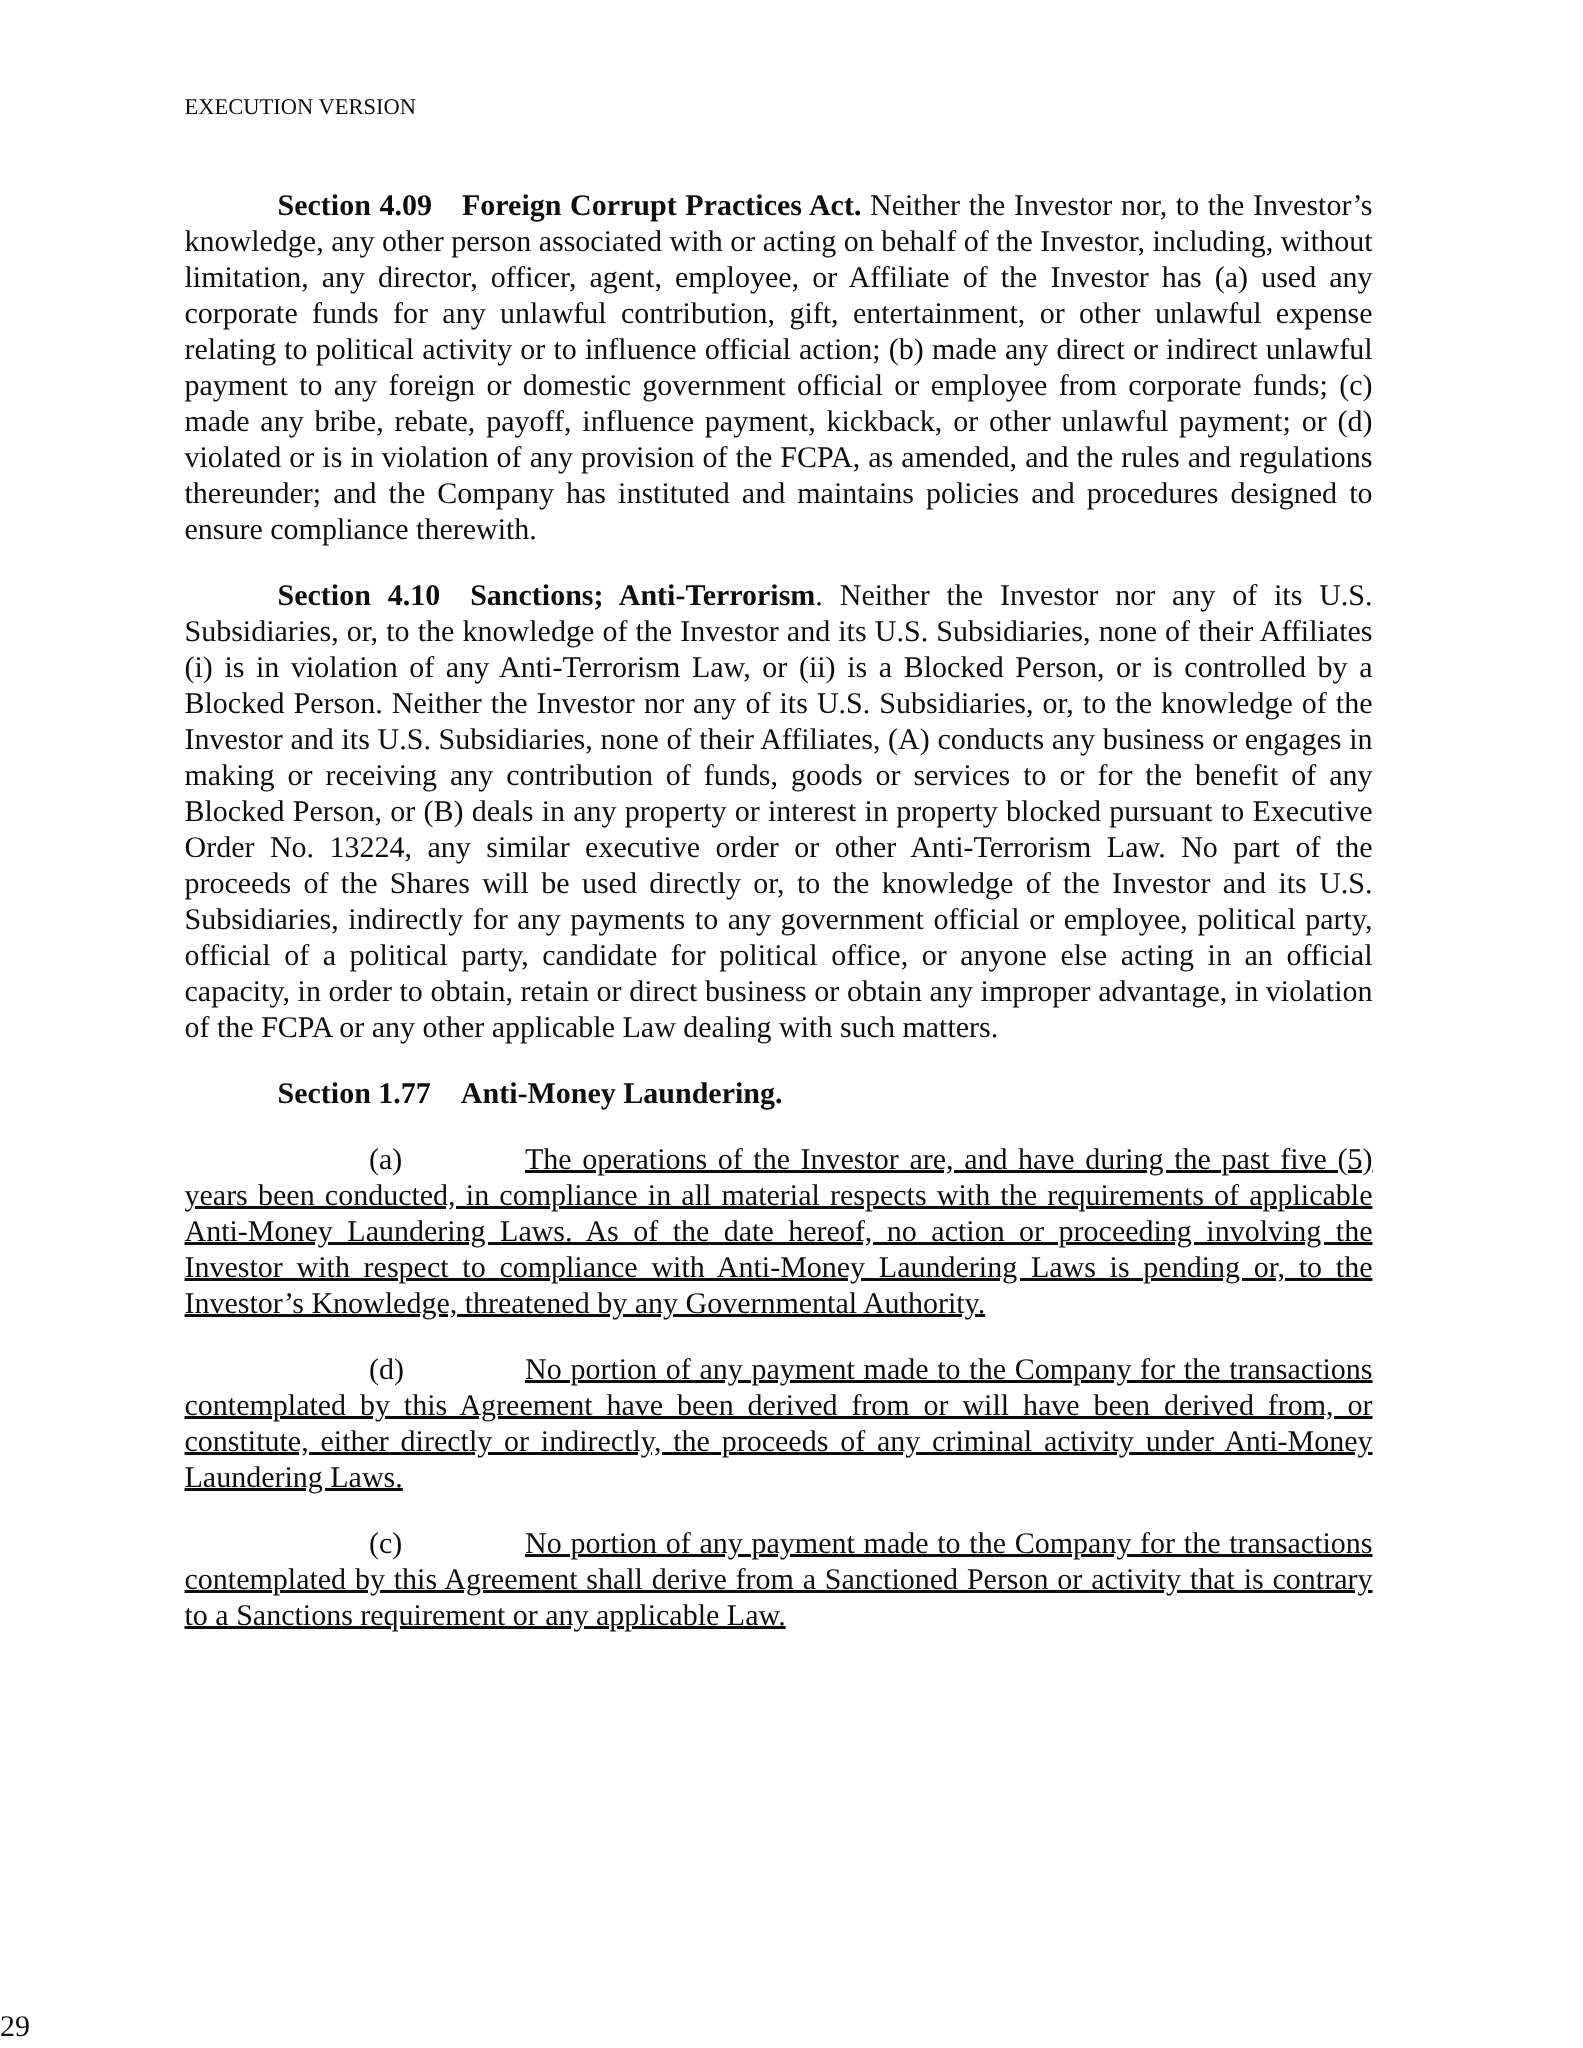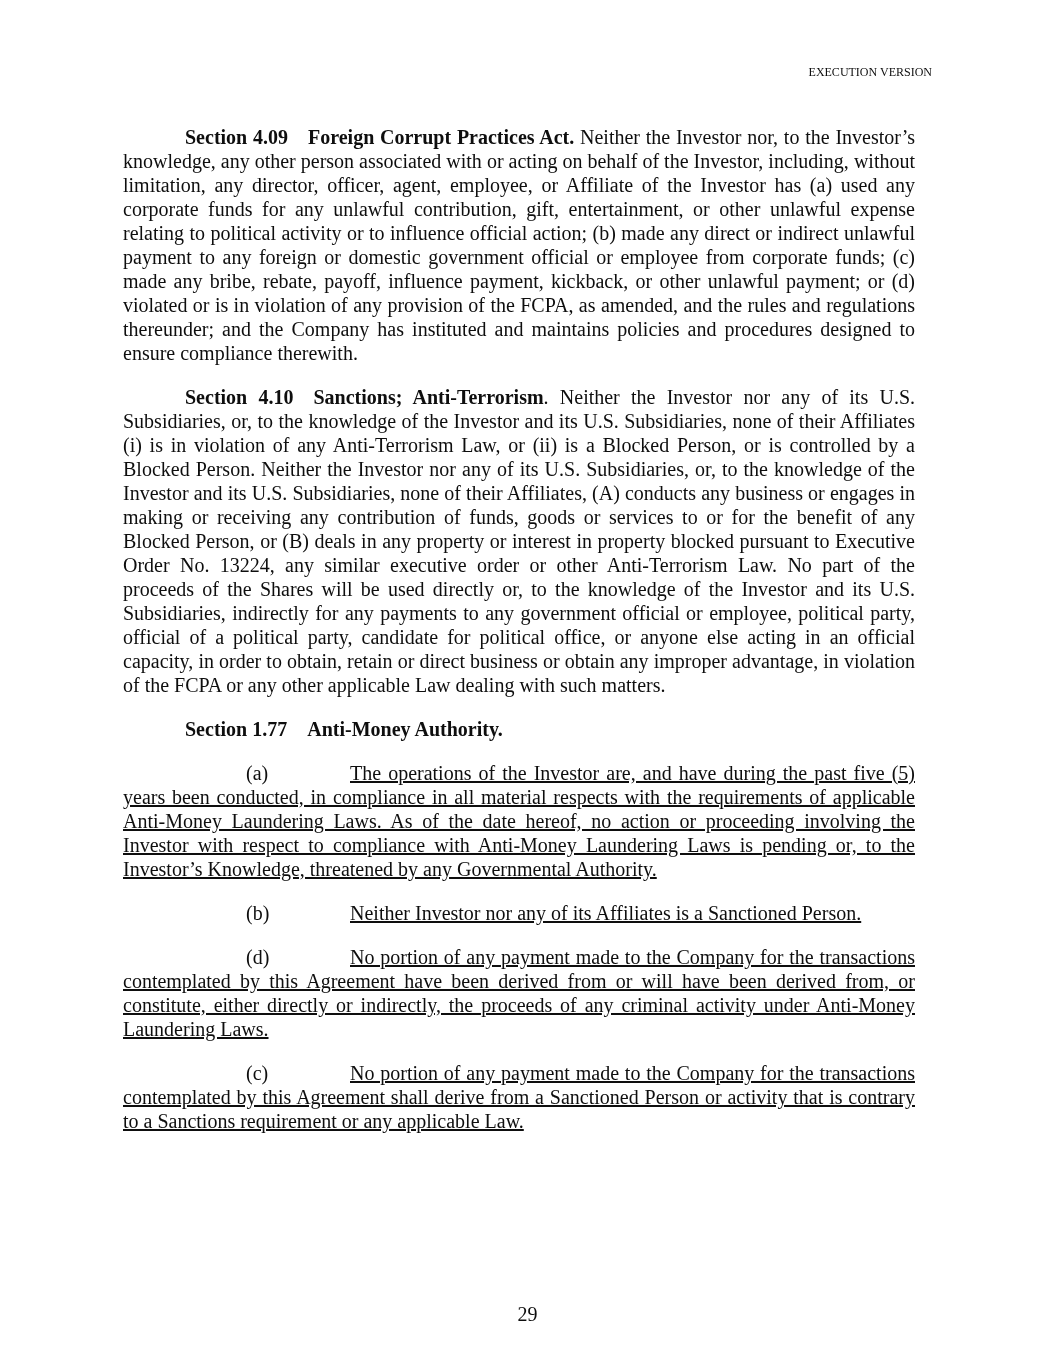--- a/index.html
+++ b/index.html
@@ -12,24 +12,24 @@
     font-family: "Liberation Serif", "DejaVu Serif", serif;
     overflow: hidden;
   }
   .content {
     position: absolute;
     left: 123px;
     top: 60px;
     width: 809px;
   }
   .doc-header {
-    font-size: 12px;
+    font-size: 15px;
     line-height: 24px;
     margin: 0 0 41px 0;
-    text-align: right;
+    text-align: left;
   }
   p.para {
     font-size: 20px;
     line-height: 24px;
     text-align: justify;
     margin: 0 17px 20px 0;
     text-indent: 62px;
   }
   p.sub {
     text-indent: 123px;
@@ -37,45 +37,43 @@
   }
   .b { font-weight: bold; }
   .tab { display: inline-block; width: 20px; }
   .sub-label {
     display: inline-block;
     width: 104px;
     text-indent: 0;
   }
   .footer {
     position: absolute;
-    top: 1302px;
+    top: 1339px;
     left: 0;
     width: 100%;
-    text-align: center;
     font-size: 20px;
     line-height: 24px;
   }
 </style>
 </head>
 <body>
 
 <div class="page">
   <div class="content">
 
     <div class="doc-header">EXECUTION VERSION</div>
 
     <p class="para"><span class="b">Section 4.09</span><span class="tab"></span><span class="b">Foreign Corrupt Practices Act.</span><span></span> <span>Neither the Investor nor, to the Investor’s knowledge, any other person associated with or acting on behalf of the Investor, including, without limitation, any director, officer, agent, employee, or Affiliate of the Investor has (a) used any corporate funds for any unlawful contribution, gift, entertainment, or other unlawful expense relating to political activity or to influence official action; (b) made any direct or indirect unlawful payment to any foreign or domestic government official or employee from corporate funds; (c) made any bribe, rebate, payoff, influence payment, kickback, or other unlawful payment; or (d) violated or is in violation of any provision of the FCPA, as amended, and the rules and regulations thereunder; and the Company has instituted and maintains policies and procedures designed to ensure compliance therewith.</span></p>
 
     <p class="para"><span class="b">Section 4.10</span><span class="tab"></span><span class="b">Sanctions; Anti-Terrorism</span><span>.</span> <span>Neither the Investor nor any of its U.S. Subsidiaries, or, to the knowledge of the Investor and its U.S. Subsidiaries, none of their Affiliates (i) is in violation of any Anti-Terrorism Law, or (ii) is a Blocked Person, or is controlled by a Blocked Person. Neither the Investor nor any of its U.S. Subsidiaries, or, to the knowledge of the Investor and its U.S. Subsidiaries, none of their Affiliates, (A) conducts any business or engages in making or receiving any contribution of funds, goods or services to or for the benefit of any Blocked Person, or (B) deals in any property or interest in property blocked pursuant to Executive Order No. 13224, any similar executive order or other Anti-Terrorism Law. No part of the proceeds of the Shares will be used directly or, to the knowledge of the Investor and its U.S. Subsidiaries, indirectly for any payments to any government official or employee, political party, official of a political party, candidate for political office, or anyone else acting in an official capacity, in order to obtain, retain or direct business or obtain any improper advantage, in violation of the FCPA or any other applicable Law dealing with such matters.</span></p>
 
-    <p class="para"><span class="b">Section 1.77</span><span class="tab"></span><span class="b">Anti-Money Authority.</span></p>
+    <p class="para"><span class="b">Section 1.77</span><span class="tab"></span><span class="b">Anti-Money Laundering.</span></p>
 
     <p class="para sub"><span class="sub-label">(a)</span><span>The operations of the Investor are, and have during the past five (5) years been conducted, in compliance in all material respects with the requirements of applicable Anti-Money Laundering Laws. As of the date hereof, no action or proceeding involving the Investor with respect to compliance with Anti-Money Laundering Laws is pending or, to the Investor’s Knowledge, threatened by any Governmental Authority.</span></p>
 
-    <p class="para sub"><span class="sub-label">(b)</span><span>Neither Investor nor any of its Affiliates is a Sanctioned Person.</span></p>
 
     <p class="para sub"><span class="sub-label">(d)</span><span>No portion of any payment made to the Company for the transactions contemplated by this Agreement have been derived from or will have been derived from, or constitute, either directly or indirectly, the proceeds of any criminal activity under Anti-Money Laundering Laws.</span></p>
 
     <p class="para sub"><span class="sub-label">(c)</span><span>No portion of any payment made to the Company for the transactions contemplated by this Agreement shall derive from a Sanctioned Person or activity that is contrary to a Sanctions requirement or any applicable Law.</span></p>
 
   </div>
 
   <div class="footer">29</div>
 </div>
 

